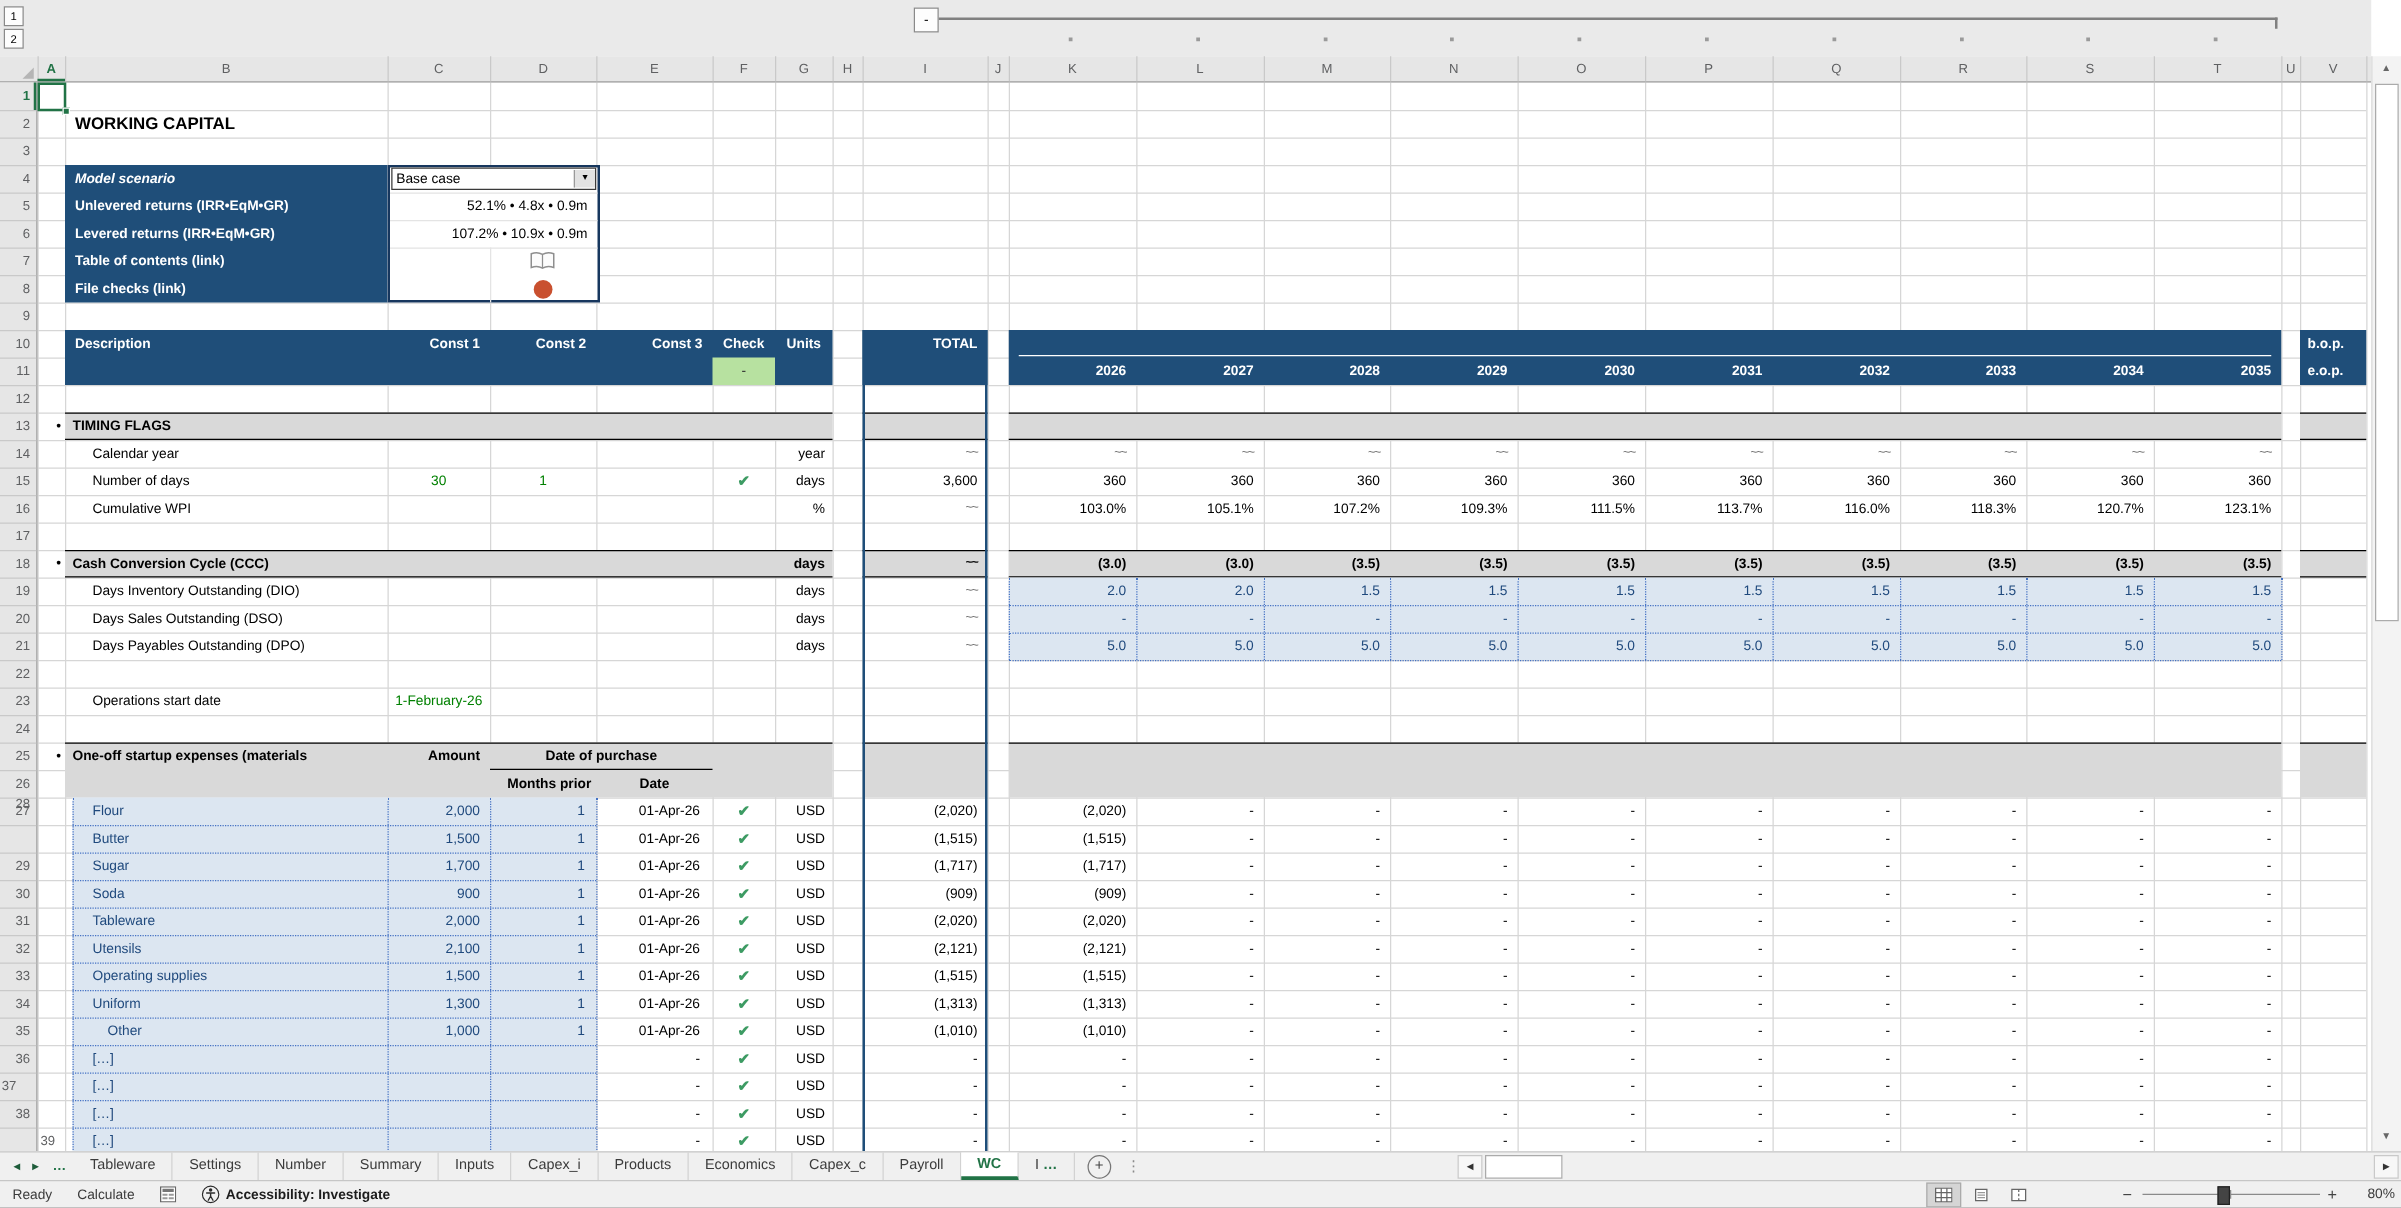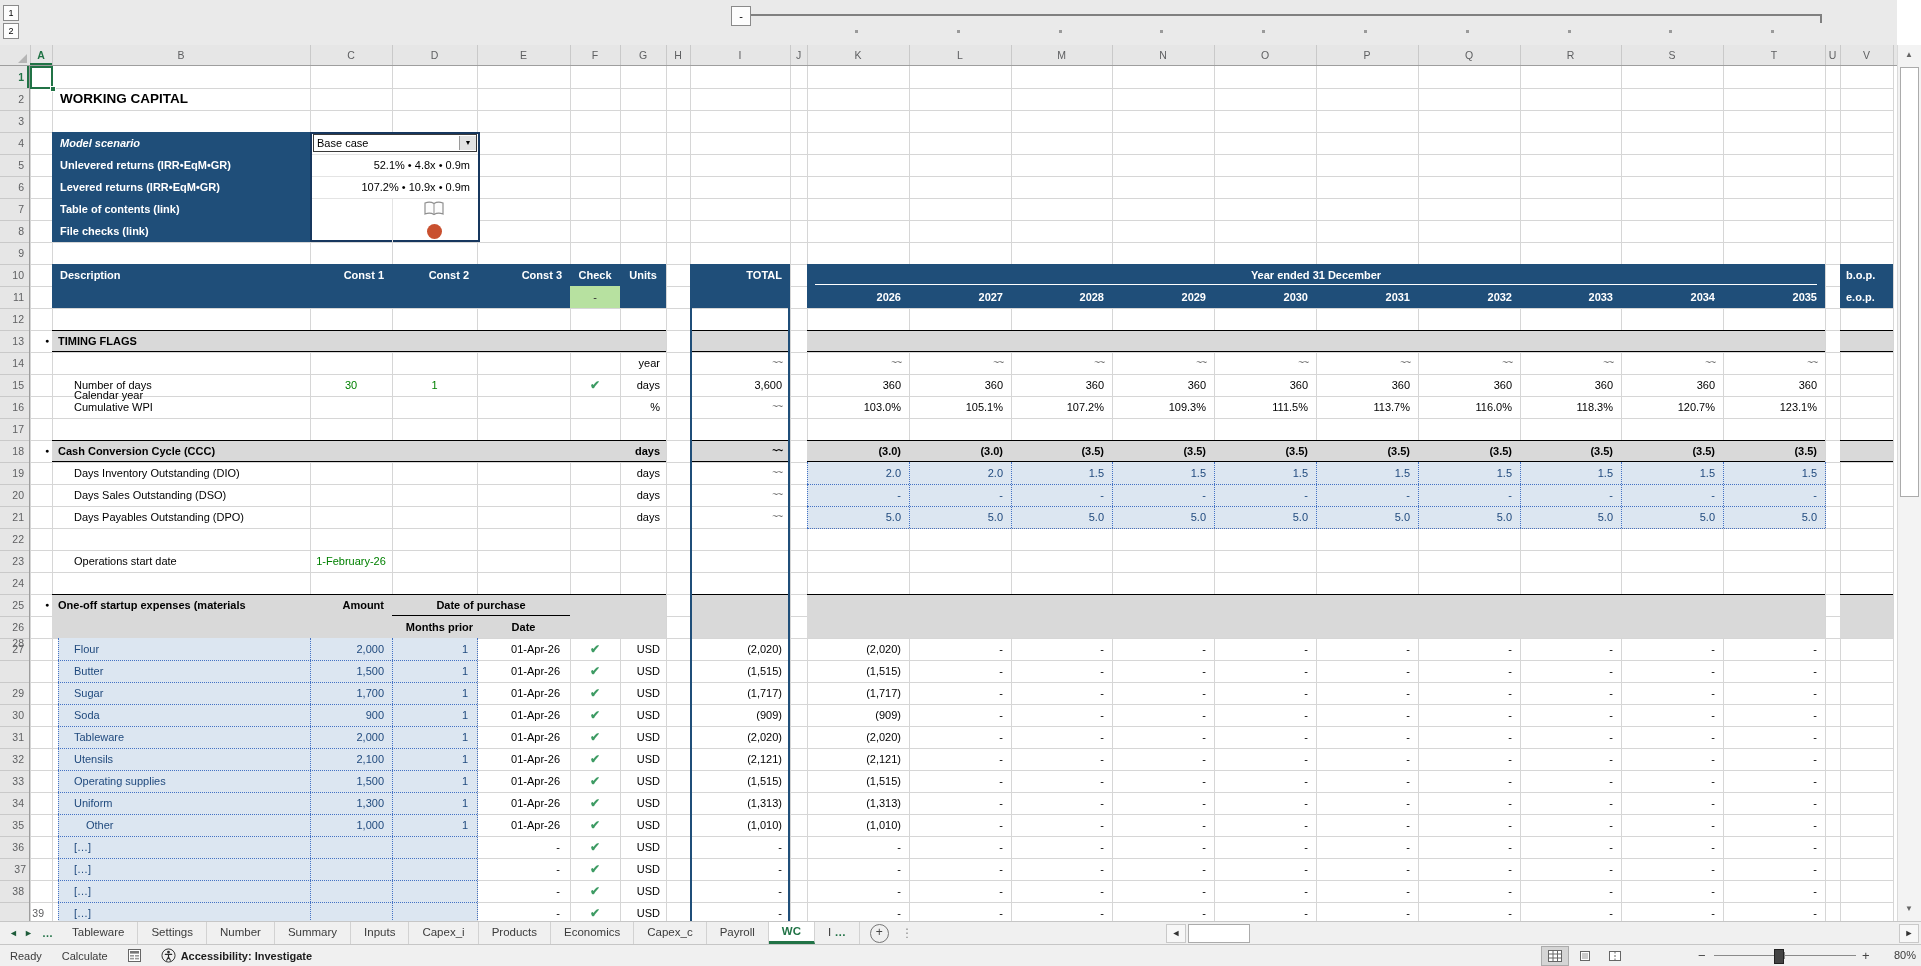--- a/index.html
+++ b/index.html
@@ -145,42 +145,41 @@
       <div class="abs navy" style="left: 690px; top: 264px; width: 100px; height: 44px;"></div>
       <div class="abs navy" style="left: 807px; top: 264px; width: 1018px; height: 44px;"></div>
       <div class="abs navy" style="left: 1840px; top: 264px; width: 53px; height: 44px;"></div>
       <div class="abs b w" style="left: 60px; top: 264px; width: 240px; height: 22px;">Description</div>
       <div class="abs r b w" style="left: 310px; top: 264px; width: 82px; height: 22px;">Const 1</div>
       <div class="abs r b w" style="left: 392px; top: 264px; width: 85px; height: 22px;">Const 2</div>
       <div class="abs r b w" style="left: 477px; top: 264px; width: 93px; height: 22px;">Const 3</div>
       <div class="abs c b w" style="left: 570px; top: 264px; width: 50px; height: 22px;">Check</div>
       <div class="abs c b w" style="left: 620px; top: 264px; width: 46px; height: 22px;">Units</div>
       <div class="abs r b w" style="left: 690px; top: 264px; width: 100px; height: 22px;">TOTAL</div>
-      <div class="abs c b w" style="left: 807px; top: 264px; width: 1018px; height: 22px;">Year ended 31 December</div>
       <div class="abs " style="left: 815px; top: 284px; width: 1002px; height: 1px; background: rgb(255, 255, 255);"></div>
       <div class="abs b w" style="left: 1846px; top: 264px; width: 45px; height: 22px;">b.o.p.</div>
       <div class="abs r b w" style="left: 807px; top: 286px; width: 102px; height: 22px;">2026</div>
       <div class="abs r b w" style="left: 909px; top: 286px; width: 102px; height: 22px;">2027</div>
       <div class="abs r b w" style="left: 1011px; top: 286px; width: 101px; height: 22px;">2028</div>
       <div class="abs r b w" style="left: 1112px; top: 286px; width: 102px; height: 22px;">2029</div>
       <div class="abs r b w" style="left: 1214px; top: 286px; width: 102px; height: 22px;">2030</div>
       <div class="abs r b w" style="left: 1316px; top: 286px; width: 102px; height: 22px;">2031</div>
       <div class="abs r b w" style="left: 1418px; top: 286px; width: 102px; height: 22px;">2032</div>
       <div class="abs r b w" style="left: 1520px; top: 286px; width: 101px; height: 22px;">2033</div>
       <div class="abs r b w" style="left: 1621px; top: 286px; width: 102px; height: 22px;">2034</div>
       <div class="abs r b w" style="left: 1723px; top: 286px; width: 102px; height: 22px;">2035</div>
       <div class="abs b w" style="left: 1846px; top: 286px; width: 45px; height: 22px;">e.o.p.</div>
       <div class="abs c" style="left: 570px; top: 286px; width: 50px; height: 22px; background: rgb(183, 225, 160); color: rgb(45, 45, 45);">-</div>
       <div class="abs " style="left: 52px; top: 330px; width: 614px; height: 22px; background: rgb(217, 217, 217); border-top: 1px solid rgb(0, 0, 0); border-bottom: 1px solid rgb(0, 0, 0);"></div>
       <div class="abs " style="left: 690px; top: 330px; width: 100px; height: 22px; background: rgb(217, 217, 217); border-top: 1px solid rgb(0, 0, 0); border-bottom: 1px solid rgb(0, 0, 0);"></div>
       <div class="abs " style="left: 807px; top: 330px; width: 1018px; height: 22px; background: rgb(217, 217, 217); border-top: 1px solid rgb(0, 0, 0); border-bottom: 1px solid rgb(0, 0, 0);"></div>
       <div class="abs " style="left: 1840px; top: 330px; width: 53px; height: 22px; background: rgb(217, 217, 217); border-top: 1px solid rgb(0, 0, 0); border-bottom: 1px solid rgb(0, 0, 0);"></div>
       <div class="abs c" style="left: 40px; top: 330px; width: 14px; height: 22px; font-size: 7px;">●</div>
       <div class="abs b" style="left: 58px; top: 330px; width: 250px; height: 22px; overflow: hidden;">TIMING FLAGS</div>
-      <div class="abs " style="left: 74px; top: 352px; width: 232px; height: 22px; margin-top: 32px;">Calendar year</div>
+      <div class="abs " style="left: 74px; top: 352px; width: 232px; height: 22px;">Calendar year</div>
       <div class="abs r" style="left: 620px; top: 352px; width: 46px; height: 22px; padding-right: 6px;">year</div>
       <div class="abs r tld" style="left: 690px; top: 352px; width: 100px; height: 22px;">~~</div>
       <div class="abs r tld" style="left: 807px; top: 352px; width: 102px; height: 22px;">~~</div>
       <div class="abs r tld" style="left: 909px; top: 352px; width: 102px; height: 22px;">~~</div>
       <div class="abs r tld" style="left: 1011px; top: 352px; width: 101px; height: 22px;">~~</div>
       <div class="abs r tld" style="left: 1112px; top: 352px; width: 102px; height: 22px;">~~</div>
       <div class="abs r tld" style="left: 1214px; top: 352px; width: 102px; height: 22px;">~~</div>
       <div class="abs r tld" style="left: 1316px; top: 352px; width: 102px; height: 22px;">~~</div>
       <div class="abs r tld" style="left: 1418px; top: 352px; width: 102px; height: 22px;">~~</div>
       <div class="abs r tld" style="left: 1520px; top: 352px; width: 101px; height: 22px;">~~</div>
@@ -648,21 +647,21 @@
       <div class="abs r" style="left: 0px; top: 748px; width: 29px; height: 22px; font-size: 10.5px; padding-right: 5px; color: rgb(95, 96, 98);">32</div>
       <div class="abs " style="left: 0px; top: 770px; width: 29px; height: 1px; background: rgb(201, 201, 201);"></div>
       <div class="abs r" style="left: 0px; top: 770px; width: 29px; height: 22px; font-size: 10.5px; padding-right: 5px; color: rgb(95, 96, 98);">33</div>
       <div class="abs " style="left: 0px; top: 792px; width: 29px; height: 1px; background: rgb(201, 201, 201);"></div>
       <div class="abs r" style="left: 0px; top: 792px; width: 29px; height: 22px; font-size: 10.5px; padding-right: 5px; color: rgb(95, 96, 98);">34</div>
       <div class="abs " style="left: 0px; top: 814px; width: 29px; height: 1px; background: rgb(201, 201, 201);"></div>
       <div class="abs r" style="left: 0px; top: 814px; width: 29px; height: 22px; font-size: 10.5px; padding-right: 5px; color: rgb(95, 96, 98);">35</div>
       <div class="abs " style="left: 0px; top: 836px; width: 29px; height: 1px; background: rgb(201, 201, 201);"></div>
       <div class="abs r" style="left: 0px; top: 836px; width: 29px; height: 22px; font-size: 10.5px; padding-right: 5px; color: rgb(95, 96, 98);">36</div>
       <div class="abs " style="left: 0px; top: 858px; width: 29px; height: 1px; background: rgb(201, 201, 201);"></div>
-      <div class="abs r" style="left: 0px; top: 858px; width: 29px; height: 22px; font-size: 10.5px; padding-right: 3px; color: rgb(95, 96, 98);">37</div>
+      <div class="abs r" style="left: 0px; top: 858px; width: 29px; height: 22px; font-size: 10.5px; padding-right: 16px; color: rgb(95, 96, 98);">37</div>
       <div class="abs " style="left: 0px; top: 880px; width: 29px; height: 1px; background: rgb(201, 201, 201);"></div>
       <div class="abs r" style="left: 0px; top: 880px; width: 29px; height: 22px; font-size: 10.5px; padding-right: 5px; color: rgb(95, 96, 98);">38</div>
       <div class="abs " style="left: 0px; top: 902px; width: 29px; height: 1px; background: rgb(201, 201, 201);"></div>
       <div class="abs r" style="left: 0px; top: 902px; width: 49px; height: 22px; font-size: 10.5px; padding-right: 5px; color: rgb(95, 96, 98);">39</div>
       <div class="abs " style="left: 27px; top: 66px; width: 2px; height: 22px; background: rgb(33, 115, 70);"></div>
       <div class="abs c" style="left: 3px; top: 5px; width: 16px; height: 16px; border: 1px solid rgb(138, 138, 138); background: rgb(253, 253, 253); font-size: 9px; line-height: 14px;">1</div>
       <div class="abs c" style="left: 3px; top: 23px; width: 16px; height: 16px; border: 1px solid rgb(138, 138, 138); background: rgb(253, 253, 253); font-size: 9px; line-height: 14px;">2</div>
       <div class="abs c" style="left: 731px; top: 6px; width: 20px; height: 20px; border: 1px solid rgb(138, 138, 138); background: rgb(253, 253, 253); line-height: 18px;">-</div>
       <div class="abs " style="left: 751px; top: 14px; width: 1071px; height: 2px; background: rgb(128, 128, 128);"></div>
       <div class="abs " style="left: 1820px; top: 14px; width: 2px; height: 9px; background: rgb(128, 128, 128);"></div>

